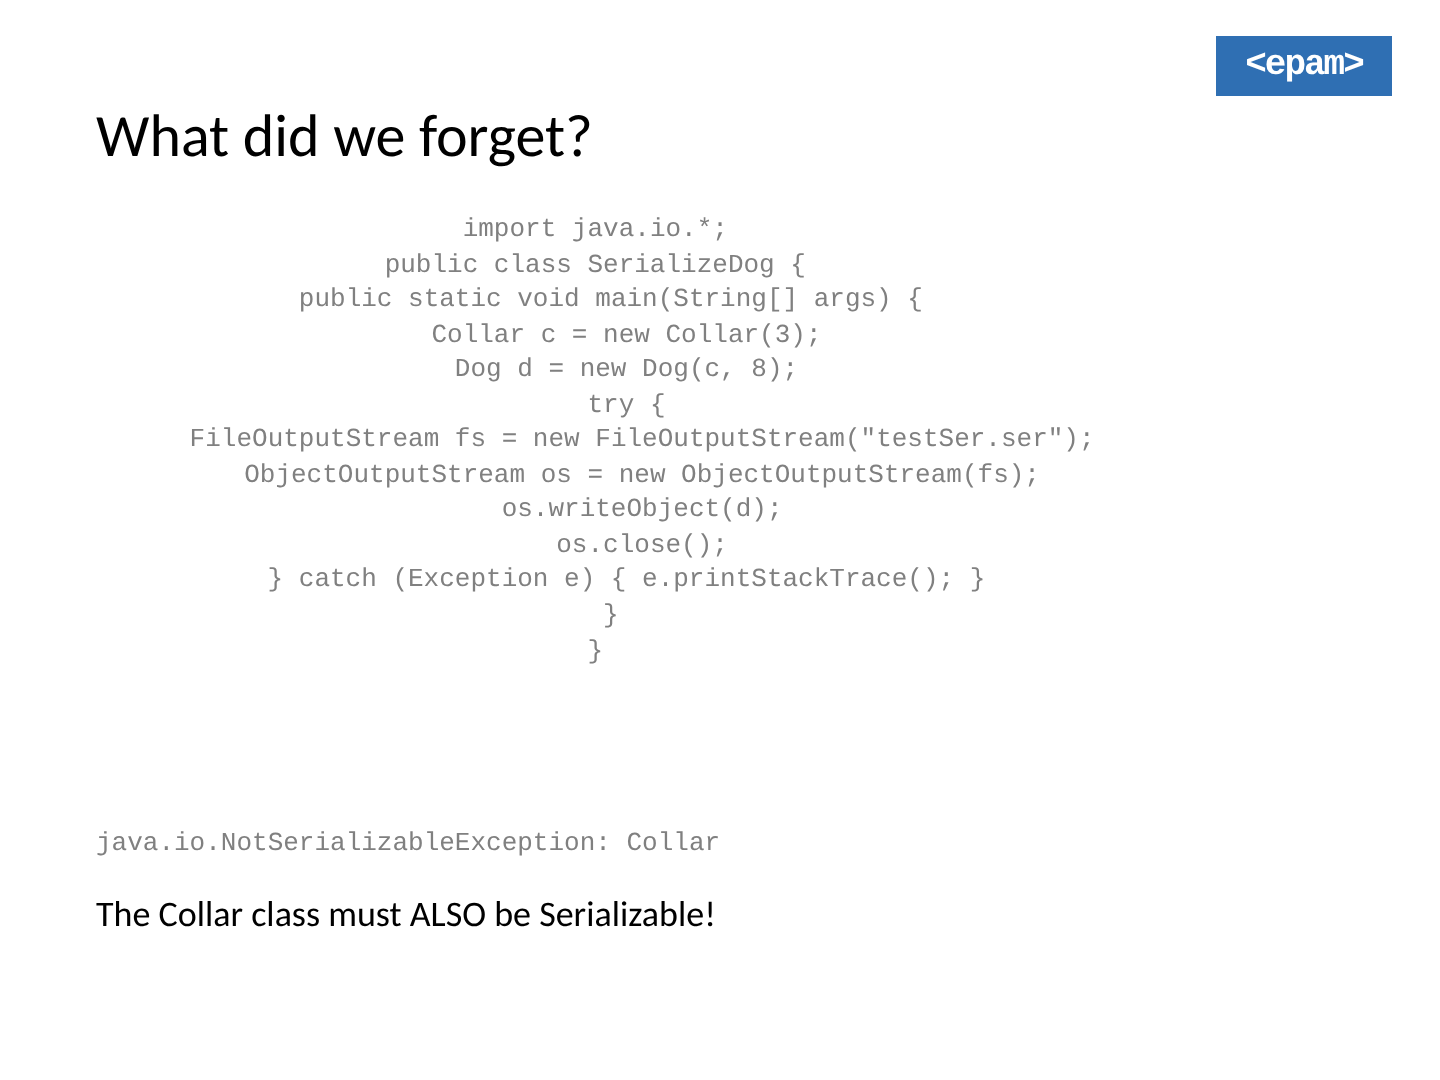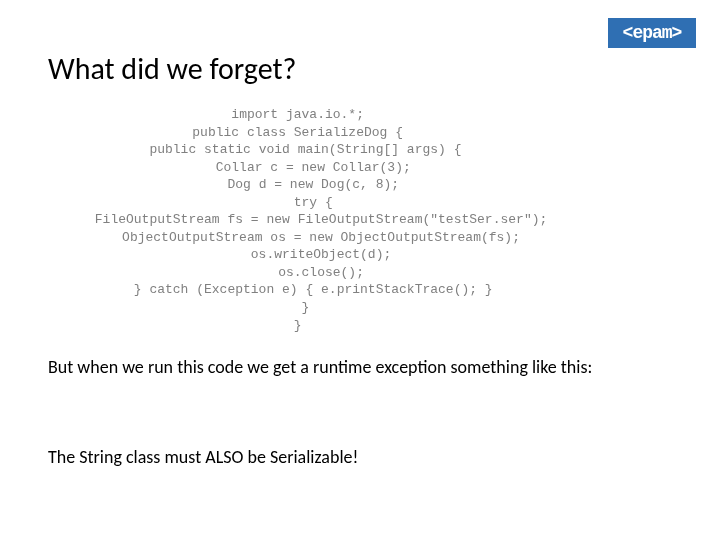--- a/index.html
+++ b/index.html
@@ -100,18 +100,18 @@
     Dog d = new Dog(c, 8);
     try {
       FileOutputStream fs = new FileOutputStream("testSer.ser");
       ObjectOutputStream os = new ObjectOutputStream(fs);
       os.writeObject(d);
       os.close();
     } catch (Exception e) { e.printStackTrace(); }
   }
 }</div>
 
-  <div class="para1">But when we run this code we get a runtime exception something like this:</div>
 
+  <div class="code-line">java.io.NotSerializableException: Collar</div>
 
-  <div class="para2">The String class must ALSO be Serializable!</div>
+  <div class="para2">The Collar class must ALSO be Serializable!</div>
 
 </div>
 
 </body></html>

